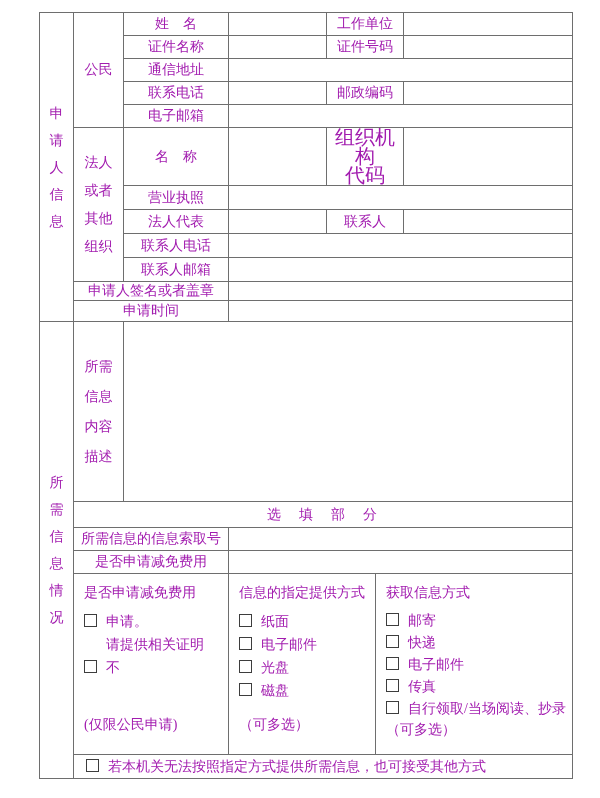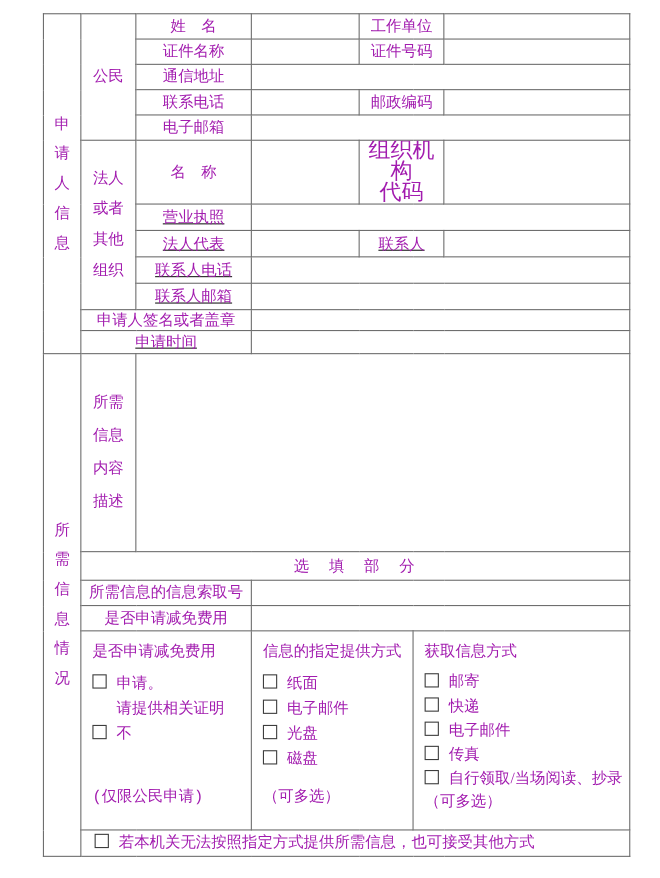--- a/index.html
+++ b/index.html
@@ -20,39 +20,39 @@
     border:1px solid #6e6e6e;
     font-size:14px;
     padding:0;
     text-align:center;
     vertical-align:middle;
     overflow:hidden;
     box-sizing:border-box;
     color:#a21caf;
   }
   
-  tr.h23{height:23px;} tr.h24{height:24px;text-decoration:underline;} tr.h46{height:45px;}
-  tr.h29{height:15px;} tr.h21{height:21px;text-decoration:underline;}
+  tr.h23{height:23px;} tr.h24{height:24px;} tr.h46{height:45px;}
+  tr.h29{height:15px;} tr.h21{height:21px;}
   tr.h180{height:180px;} tr.h26{height:26px;}
   tr.h181{height:181px;}
   
   .vlabel div{line-height:27px;font-size:14px;}
   
   .stack div{line-height:28px;font-size:14px;}
   .stack-desc div{line-height:30px;font-size:14px;}
   .two-line div{line-height:19px;font-size:20px;}
   .optional-header{font-weight:normal;font-size:14px;letter-spacing:2px;}
   
   td.cbcell{vertical-align:top;text-align:left;padding:9px 4px 10px 10px;}
   .cbcell-inner{display:flex;flex-direction:column;height:160px;}
   .cell-title{line-height:20px;margin-bottom:7px;}
   .opt{line-height:23px;white-space:nowrap;}
   .opt-tight{line-height:22px;}
   .opt-note{line-height:23px;padding-left:22px;}
-  .cell-footer{margin-top:auto;line-height:20px;margin-bottom:8px;font-family:Liberation Mono, monospace;}
+  .cell-footer{margin-top:auto;line-height:20px;margin-bottom:8px;}
   .cb{
     display:inline-block;width:11px;height:11px;
     border:1px solid #3d3d3d;background:#fff;
     margin-right:9px;vertical-align:-1px;
   }
   td.fallback-cell{text-align:left;padding-left:12px;}
   td.value-cell{background:#ffffff;}
   .sig-label{letter-spacing:0px;}
 </style>
 </head>

